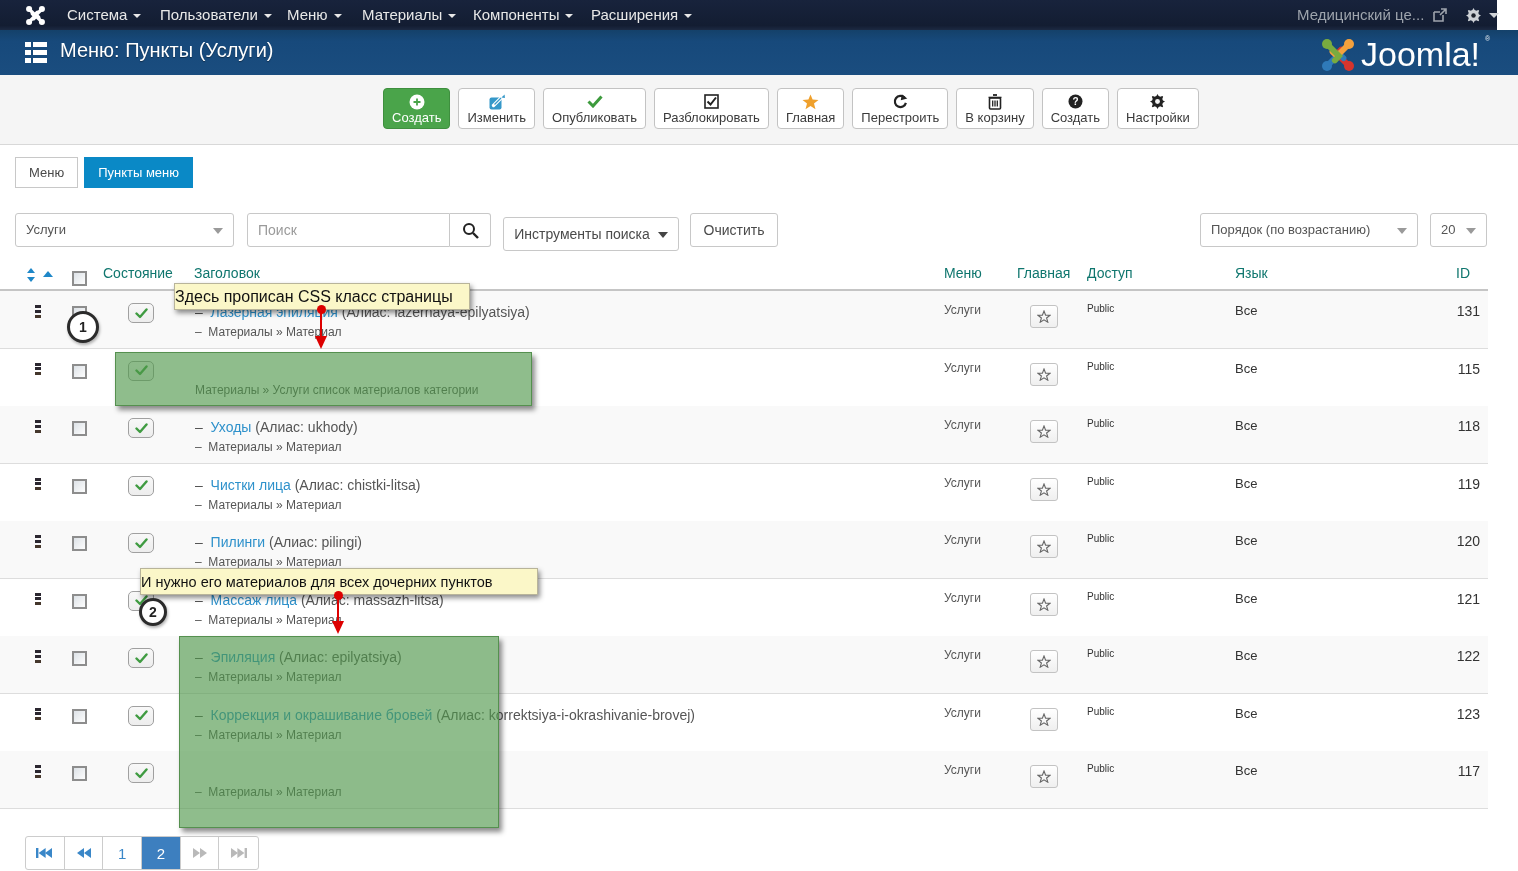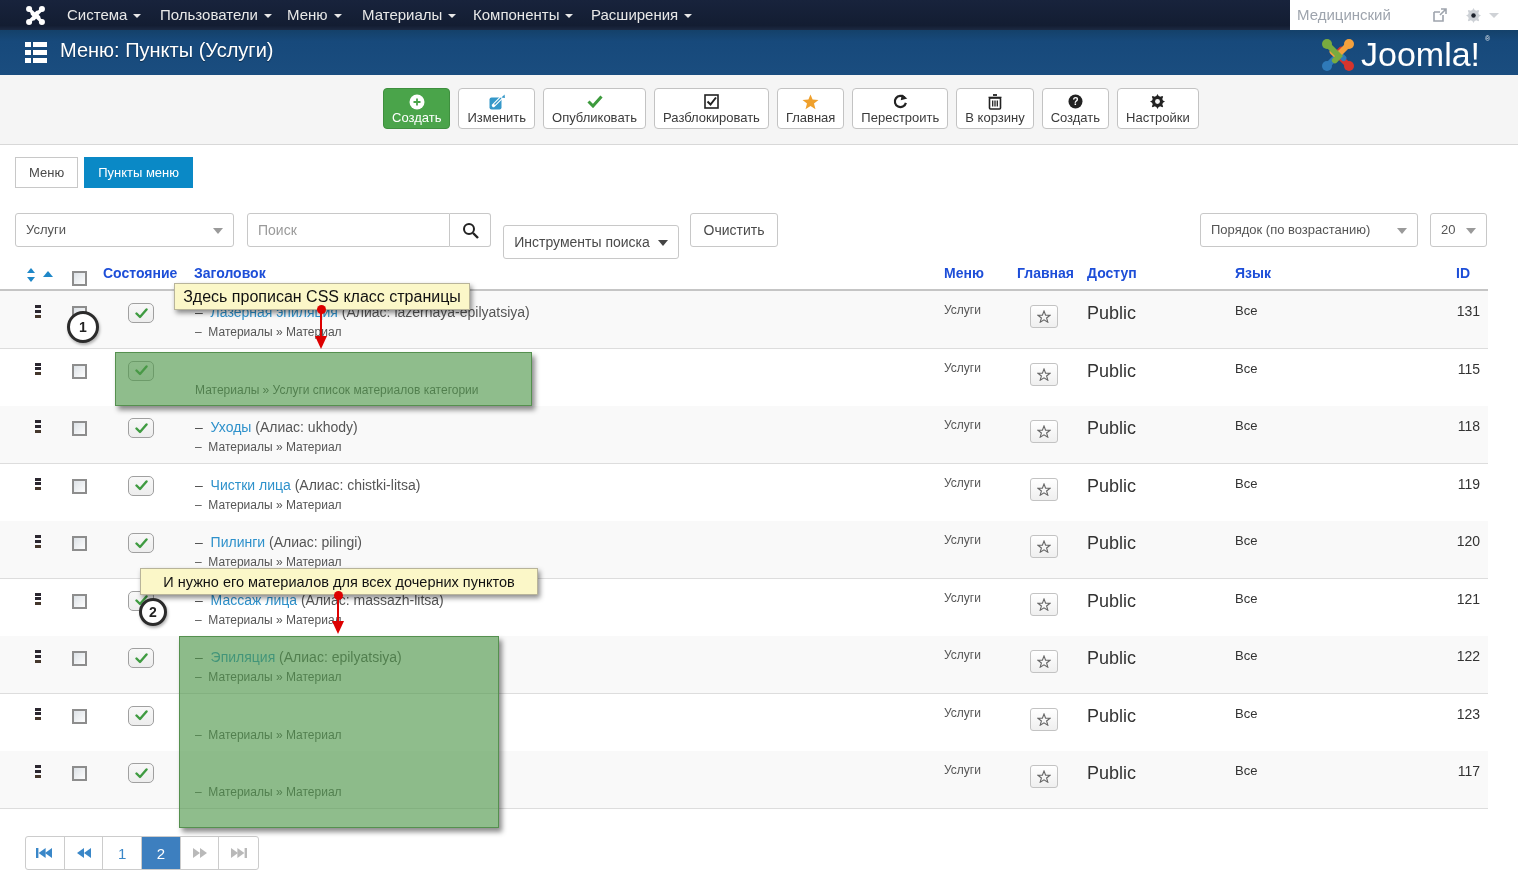--- a/index.html
+++ b/index.html
@@ -1,21 +1,21 @@
 <!DOCTYPE html>
 <html lang="ru"><head>
 <meta charset="utf-8">
 <title>Меню: Пункты (Услуги)</title>
 <style>
 *{margin:0;padding:0;box-sizing:border-box}
 html,body{width:1518px;height:871px;overflow:hidden}
 body{font-family:"Liberation Sans",sans-serif;background:#fff;position:relative}
 .abs{position:absolute}
 
-.nav{position:absolute;top:0;left:0;width:1290px;height:30px;background:linear-gradient(#18233c 0%,#131d32 85%,#1c2942 100%)}
+.nav{position:absolute;top:0;left:0;width:1497px;height:30px;background:linear-gradient(#18233c 0%,#131d32 85%,#1c2942 100%)}
 .nav .jlogo{position:absolute;left:25px;top:5px;width:21px;height:21px}
 .nav .mi{position:absolute;top:0;height:30px;line-height:30px;color:#e8e8e8;font-size:15px;white-space:nowrap}
 .nav .mi .car{display:inline-block;width:0;height:0;border-left:4px solid transparent;border-right:4px solid transparent;border-top:4px solid #e8e8e8;margin-left:6px;vertical-align:2px}
 .nav .site{position:absolute;top:0;height:30px;line-height:30px;color:#9ea4ad;font-size:15px}
 
 .tbar{position:absolute;top:30px;left:0;width:1518px;height:45px;background:linear-gradient(#14416a,#17497b 25%,#1a4d7f)}
 .tbar .ticon{position:absolute;left:25px;top:12px;width:22px;height:21px}
 .tbar .title{position:absolute;left:60px;top:9px;color:#fff;font-size:20px;text-shadow:0 1px 1px rgba(0,0,0,.4)}
 
 .toolzone{position:absolute;top:75px;left:0;width:1518px;height:70px;background:#f5f5f5;border-bottom:1px solid #d8d8d8}
@@ -28,43 +28,43 @@
 .tab{height:31px;line-height:29px;padding:0 13px;font-size:13px;border:1px solid #c8c8c8;background:#fff;color:#4a4a4a;margin-right:6px}
 .tab.on{background:#0a89c6;border-color:#0a89c6;color:#fff}
 
 .sel{position:absolute;height:34px;border:1px solid #c8c8c8;border-radius:3px;background:#fff;font-size:13px;color:#555;line-height:32px;padding-left:10px}
 .sel .car{position:absolute;right:10px;top:14px;width:0;height:0;border-left:5px solid transparent;border-right:5px solid transparent;border-top:6px solid #9a9a9a}
 .inp{position:absolute;height:34px;border:1px solid #c8c8c8;border-radius:3px 0 0 3px;background:#fff;font-size:14px;color:#9a9a9a;line-height:32px;padding-left:10px}
 .sbtn{position:absolute;height:34px;border:1px solid #c8c8c8;border-left:none;border-radius:0 3px 3px 0;background:#fff;display:flex;align-items:center;justify-content:center}
 .fbtn{position:absolute;height:34px;border:1px solid #c8c8c8;border-radius:3px;background:#fff;font-size:14px;color:#4a4a4a;line-height:32px;text-align:center}
 
 .thead{position:absolute;top:260px;left:0;width:1488px;height:31px;border-bottom:2px solid #c5c5c5}
-.th{position:absolute;top:5px;font-size:14px;font-weight:bold;color:#1d4ed8}
+.th{position:absolute;top:5px;font-size:14px;font-weight:normal;color:#0f766e}
 .row{position:absolute;left:0;width:1488px;height:58px;border-bottom:1px solid #ddd}
 .row.odd{background:#f9f9f9}
 .grip{position:absolute;left:35px;top:14px;width:6px;height:13px}
 .grip i{position:absolute;width:6px;height:3.2px;background:#2b2730;left:0}
 .cbx{position:absolute;left:72px;top:15px;width:15px;height:15px;border:2px solid #8d8d8d;background:linear-gradient(135deg,#dde2e7,#fdfdfd)}
 .state{position:absolute;left:128px;top:12px;width:26px;height:20px;border:1px solid #a0a0a0;border-radius:5px;background:linear-gradient(#f8f8f8,#ededed);display:flex;align-items:center;justify-content:center}
 .t1{position:absolute;left:195px;top:13px;font-size:14px;color:#555;white-space:nowrap}
 .t1 a{color:#2e91cb;text-decoration:none}
 .t1 .al{font-size:14px;color:#555}
 .t2{position:absolute;left:195px;top:34px;font-size:12px;color:#555;white-space:nowrap}
 .cmenu{position:absolute;left:944px;top:12px;font-size:12px;color:#555}
 .starb{position:absolute;left:1030px;top:14px;width:28px;height:23px;border:1px solid #c3c3c3;border-radius:3px;background:linear-gradient(#fff,#efefef);display:flex;align-items:center;justify-content:center}
-.cpub{position:absolute;left:1087px;top:12px;font-size:18px;color:#333}
+.cpub{position:absolute;left:1087px;top:12px;font-size:10px;color:#333}
 .clang{position:absolute;left:1235px;top:12px;font-size:13px;color:#333}
 .cid{position:absolute;right:8px;top:12px;font-size:14px;color:#333;width:60px;text-align:right}
 
 .pgn{position:absolute;left:25px;top:836px;display:flex;height:34px;border:1px solid #ccc;border-radius:3px;background:#fff}
 .pg{width:38.7px;height:32px;border-right:1px solid #ccc;display:flex;align-items:center;justify-content:center;font-size:15px;color:#3a87c8}
 .pg:last-child{border-right:none}
 .pg.on{background:#3d7fbf;color:#fff}
 
-.tip{position:absolute;background:#fbf7c8;border:1px solid #b8b49a;box-shadow:2px 3px 5px rgba(0,0,0,.45);color:#111;text-align:center;z-index:30}
+.tip{position:absolute;background:#fbf7c8;border:1px solid #b8b49a;box-shadow:2px 3px 5px rgba(0,0,0,.45);color:#111;text-align:left;z-index:30}
 .greenbox{position:absolute;background:rgba(80,152,75,.64);border:1px solid #55904f;box-shadow:3px 4px 5px rgba(0,0,0,.45);z-index:20}
 .numc{position:absolute;background:#fff;border:3px solid #2b2b2b;font-weight:bold;border-radius:50%;text-align:center;color:#222;z-index:35;box-shadow:1px 2px 3px rgba(0,0,0,.3)}
 .rdot{position:absolute;width:9px;height:9px;border-radius:50%;background:#dd0000;z-index:32}
 .rline{position:absolute;width:1.5px;background:#dd0000;z-index:32}
 .rhead{position:absolute;width:0;height:0;border-left:6.5px solid transparent;border-right:6.5px solid transparent;border-top:13px solid #dd0000;z-index:32}
 </style>
 </head>
 <body>
 
 <div class="nav">
@@ -220,21 +220,21 @@
 </div>
 
 <div class="sel" style="left:15px;top:213px;width:219px">Услуги<span class="car"></span></div>
 <div class="inp" style="left:247px;top:213px;width:203px">Поиск</div>
 <div class="sbtn" style="left:450px;top:213px;width:41px">
   <svg width="17" height="17" viewBox="0 0 17 17">
       <circle cx="7" cy="7" r="5" stroke="#222" stroke-width="2" fill="none"></circle>
       <path d="M11 11 L16 16" stroke="#222" stroke-width="2.4"></path>
     </svg>
 </div>
-<div class="fbtn" style="left:503px;top:225px;width:176px">Инструменты поиска <span style="display:inline-block;width:0;height:0;border-left:5px solid transparent;border-right:5px solid transparent;border-top:6px solid #444;margin-left:4px;vertical-align:1px"></span></div>
+<div class="fbtn" style="left:503px;top:217px;width:176px">Инструменты поиска <span style="display:inline-block;width:0;height:0;border-left:5px solid transparent;border-right:5px solid transparent;border-top:6px solid #444;margin-left:4px;vertical-align:1px"></span></div>
 <div class="fbtn" style="left:690px;top:213px;width:88px">Очистить</div>
 <div class="sel" style="left:1200px;top:213px;width:218px">Порядок (по возрастанию)<span class="car"></span></div>
 <div class="sel" style="left:1430px;top:213px;width:57px">20<span class="car"></span></div>
 
 <div class="thead">
   <svg class="abs" style="left:27px;top:8px" width="8" height="14" viewBox="0 0 8 14">
       <path d="M4 0 L8 5 H0 Z" fill="#1e87c8"></path>
       <path d="M4 14 L0 9 H8 Z" fill="#1e87c8"></path>
     </svg>
   <svg class="abs" style="left:43px;top:11px" width="10" height="6" viewBox="0 0 10 6">
@@ -422,20 +422,21 @@
         <i style="top:0"></i>
         <i style="top:4.8px"></i>
         <i style="top:9.6px;background:#45372c"></i>
       </span>
  <span class="cbx"></span>
  <span class="state">
         <svg width="13" height="11" viewBox="0 0 13 11">
           <path d="M1.5 5.5 L5 9 L11.5 1.5" stroke="#3f9b41" stroke-width="2.4" fill="none" stroke-linecap="round" stroke-linejoin="round"></path>
         </svg>
       </span>
+ <div class="t1"><span style="color:#555">–&nbsp;&nbsp;</span><a>Коррекция и окрашивание бровей</a> <span class="al">(Алиас: korrektsiya-i-okrashivanie-brovej)</span></div>
  <div class="t2">–&nbsp;&nbsp;Материалы » Материал</div>
  <span class="cmenu">Услуги</span>
  <span class="starb">
         <svg width="14" height="13" viewBox="0 0 14 13">
           <path d="M7 1 L8.6 5.1 L13 5.3 L9.6 8 L10.8 12.2 L7 9.8 L3.2 12.2 L4.4 8 L1 5.3 L5.4 5.1 Z" fill="none" stroke="#666" stroke-width="1.1"></path>
         </svg>
       </span>
  <span class="cpub">Public</span>
  <span class="clang">Все</span>
  <span class="cid">123</span>

